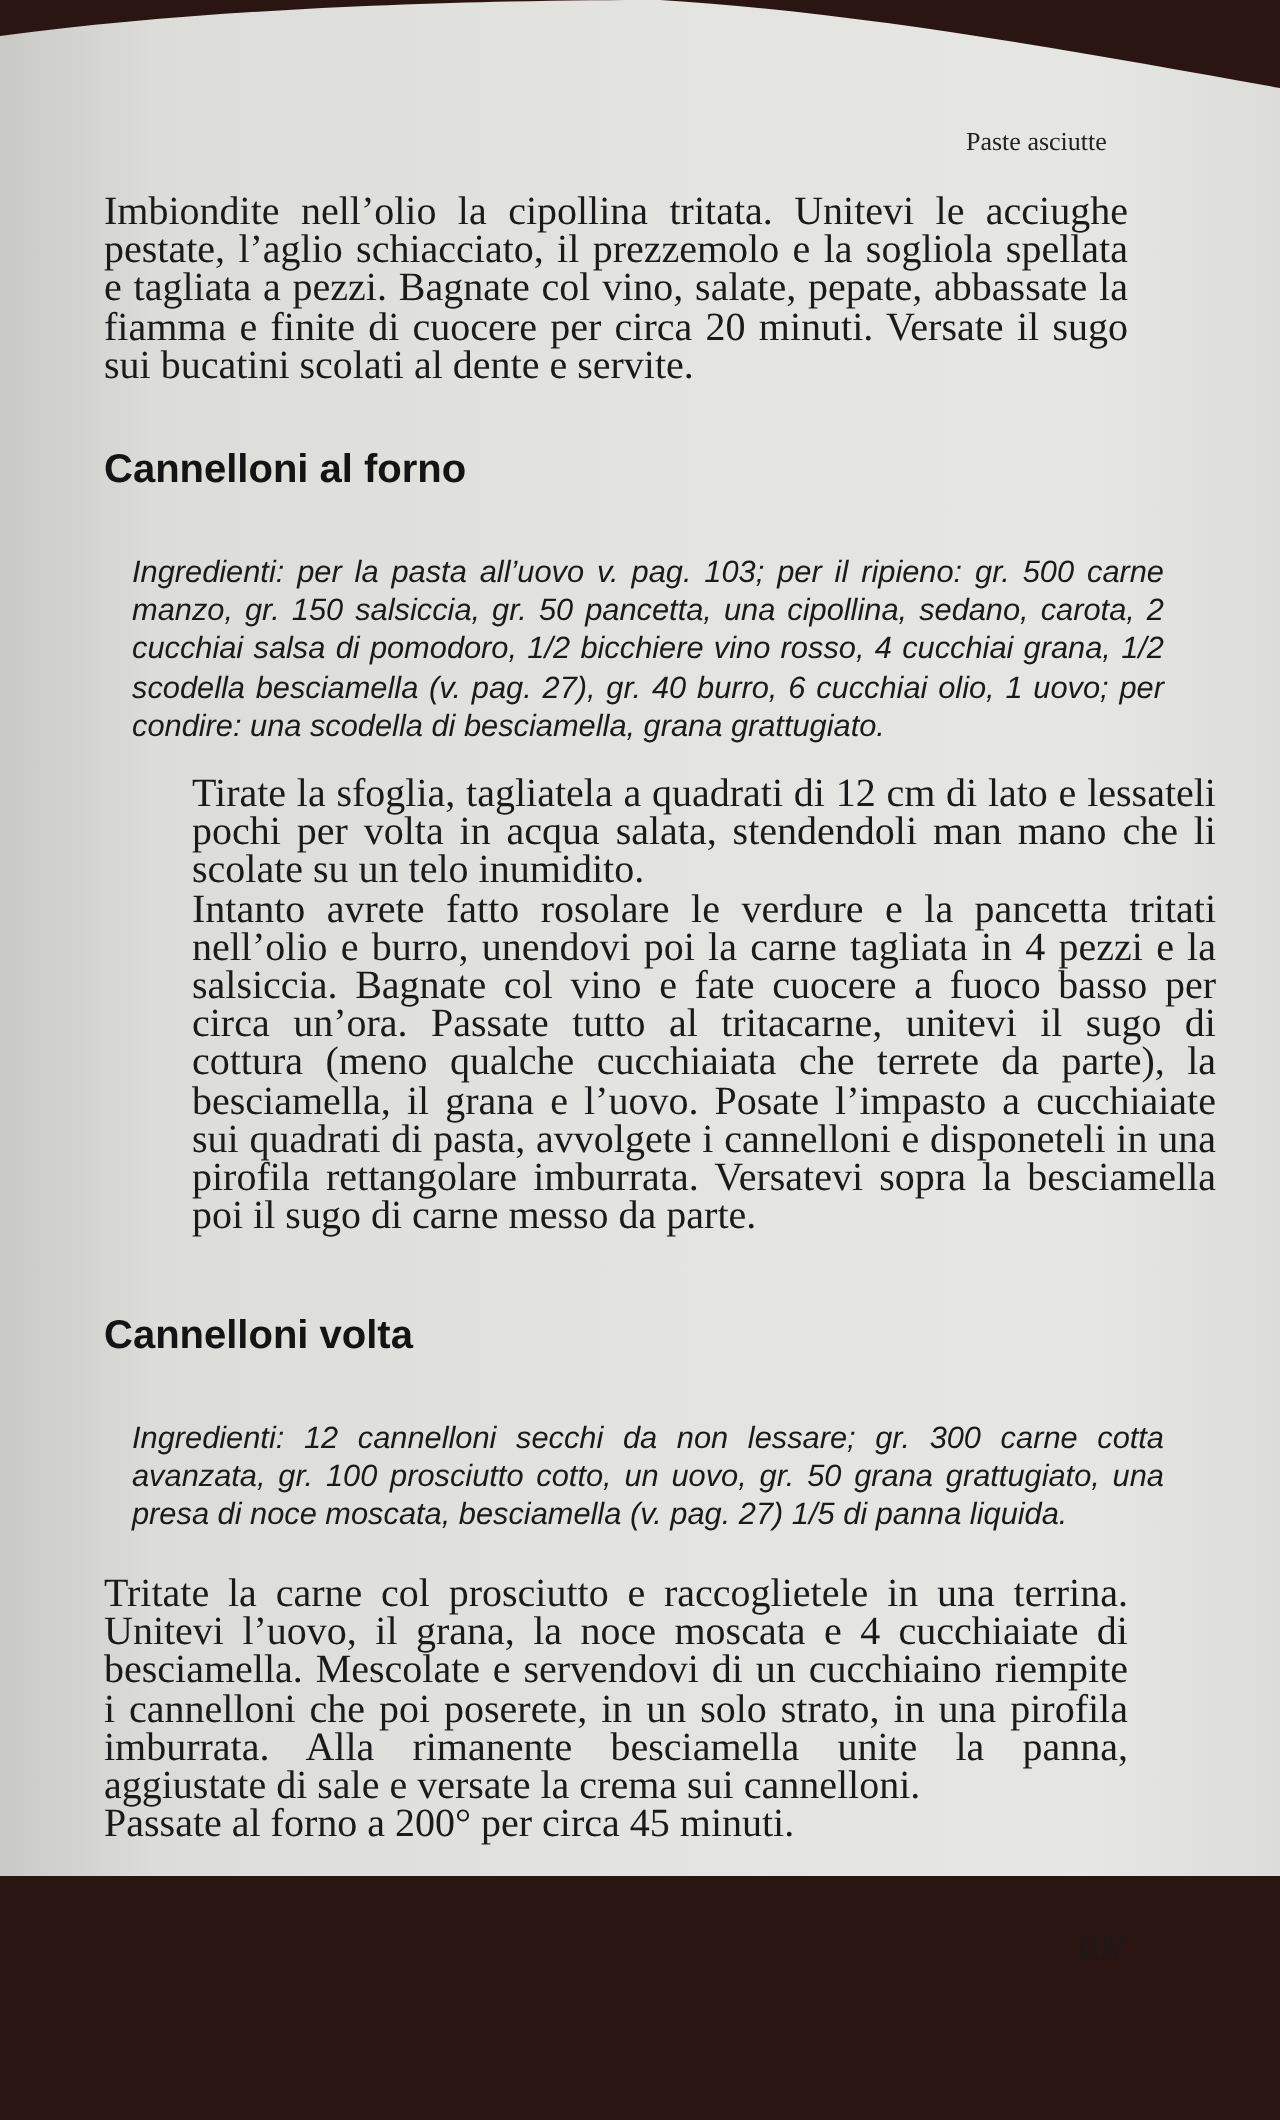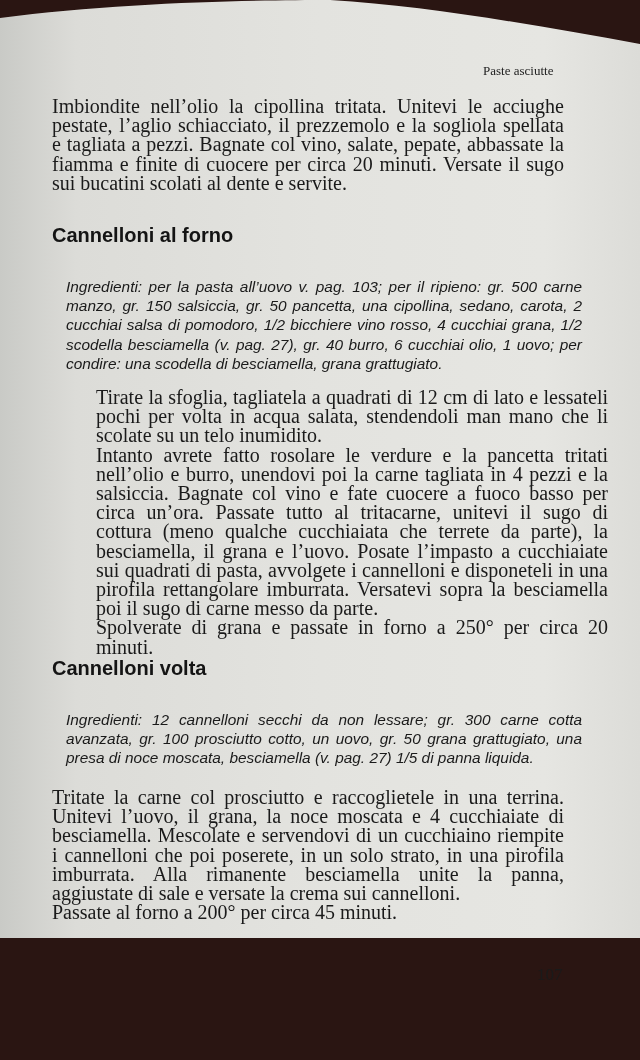--- a/index.html
+++ b/index.html
@@ -47,21 +47,20 @@
   <div class="body-text" style="top:97px;">
     <p>Imbiondite nell’olio la cipollina tritata. Unitevi le acciughe pestate, l’aglio schiacciato, il prezzemolo e la sogliola spellata e tagliata a pezzi. Bagnate col vino, salate, pepate, abbassate la fiamma e finite di cuocere per circa 20 minuti. Versate il sugo sui bucatini scolati al dente e servite.</p>
   </div>
 
   <h2 class="heading" style="top:224px;">Cannelloni al forno</h2>
   <p class="ingredients" style="top:261px;">Ingredienti: per la pasta all’uovo v. pag. 103; per il ripieno: gr. 500 carne manzo, gr. 150 salsiccia, gr. 50 pancetta, una cipollina, sedano, carota, 2 cucchiai salsa di pomodoro, 1/2 bicchiere vino rosso, 4 cucchiai grana, 1/2 scodella besciamella (v. pag. 27), gr. 40 burro, 6 cucchiai olio, 1 uovo; per condire: una scodella di besciamella, grana grattugiato.</p>
 
   <div class="body-text" style="top:388px;margin-left:44px;">
     <p>Tirate la sfoglia, tagliatela a quadrati di 12 cm di lato e lessateli pochi per volta in acqua salata, stendendoli man mano che li scolate su un telo inumidito.</p>
     <p>Intanto avrete fatto rosolare le verdure e la pancetta tritati nell’olio e burro, unendovi poi la carne tagliata in 4 pezzi e la salsiccia. Bagnate col vino e fate cuocere a fuoco basso per circa un’ora. Passate tutto al tritacarne, unitevi il sugo di cottura (meno qualche cucchiaiata che terrete da parte), la besciamella, il grana e l’uovo. Posate l’impasto a cucchiaiate sui quadrati di pasta, avvolgete i cannelloni e disponeteli in una pirofila rettangolare imburrata. Versatevi sopra la besciamella poi il sugo di carne messo da parte.</p>
-    <p>Spolverate di grana e passate in forno a 250° per circa 20 minuti.</p>
   </div>
 
   <h2 class="heading" style="top:657px;">Cannelloni volta</h2>
   <p class="ingredients" style="top:694px;">Ingredienti: 12 cannelloni secchi da non lessare; gr. 300 carne cotta avanzata, gr. 100 prosciutto cotto, un uovo, gr. 50 grana grattugiato, una presa di noce moscata, besciamella (v. pag. 27) 1/5 di panna liquida.</p>
 
   <div class="body-text" style="top:788px;">
     <p>Tritate la carne col prosciutto e raccoglietele in una terrina. Unitevi l’uovo, il grana, la noce moscata e 4 cucchiaiate di besciamella. Mescolate e servendovi di un cucchiaino riempite i cannelloni che poi poserete, in un solo strato, in una pirofila imburrata. Alla rimanente besciamella unite la panna, aggiustate di sale e versate la crema sui cannelloni.</p>
     <p>Passate al forno a 200° per circa 45 minuti.</p>
   </div>
 

